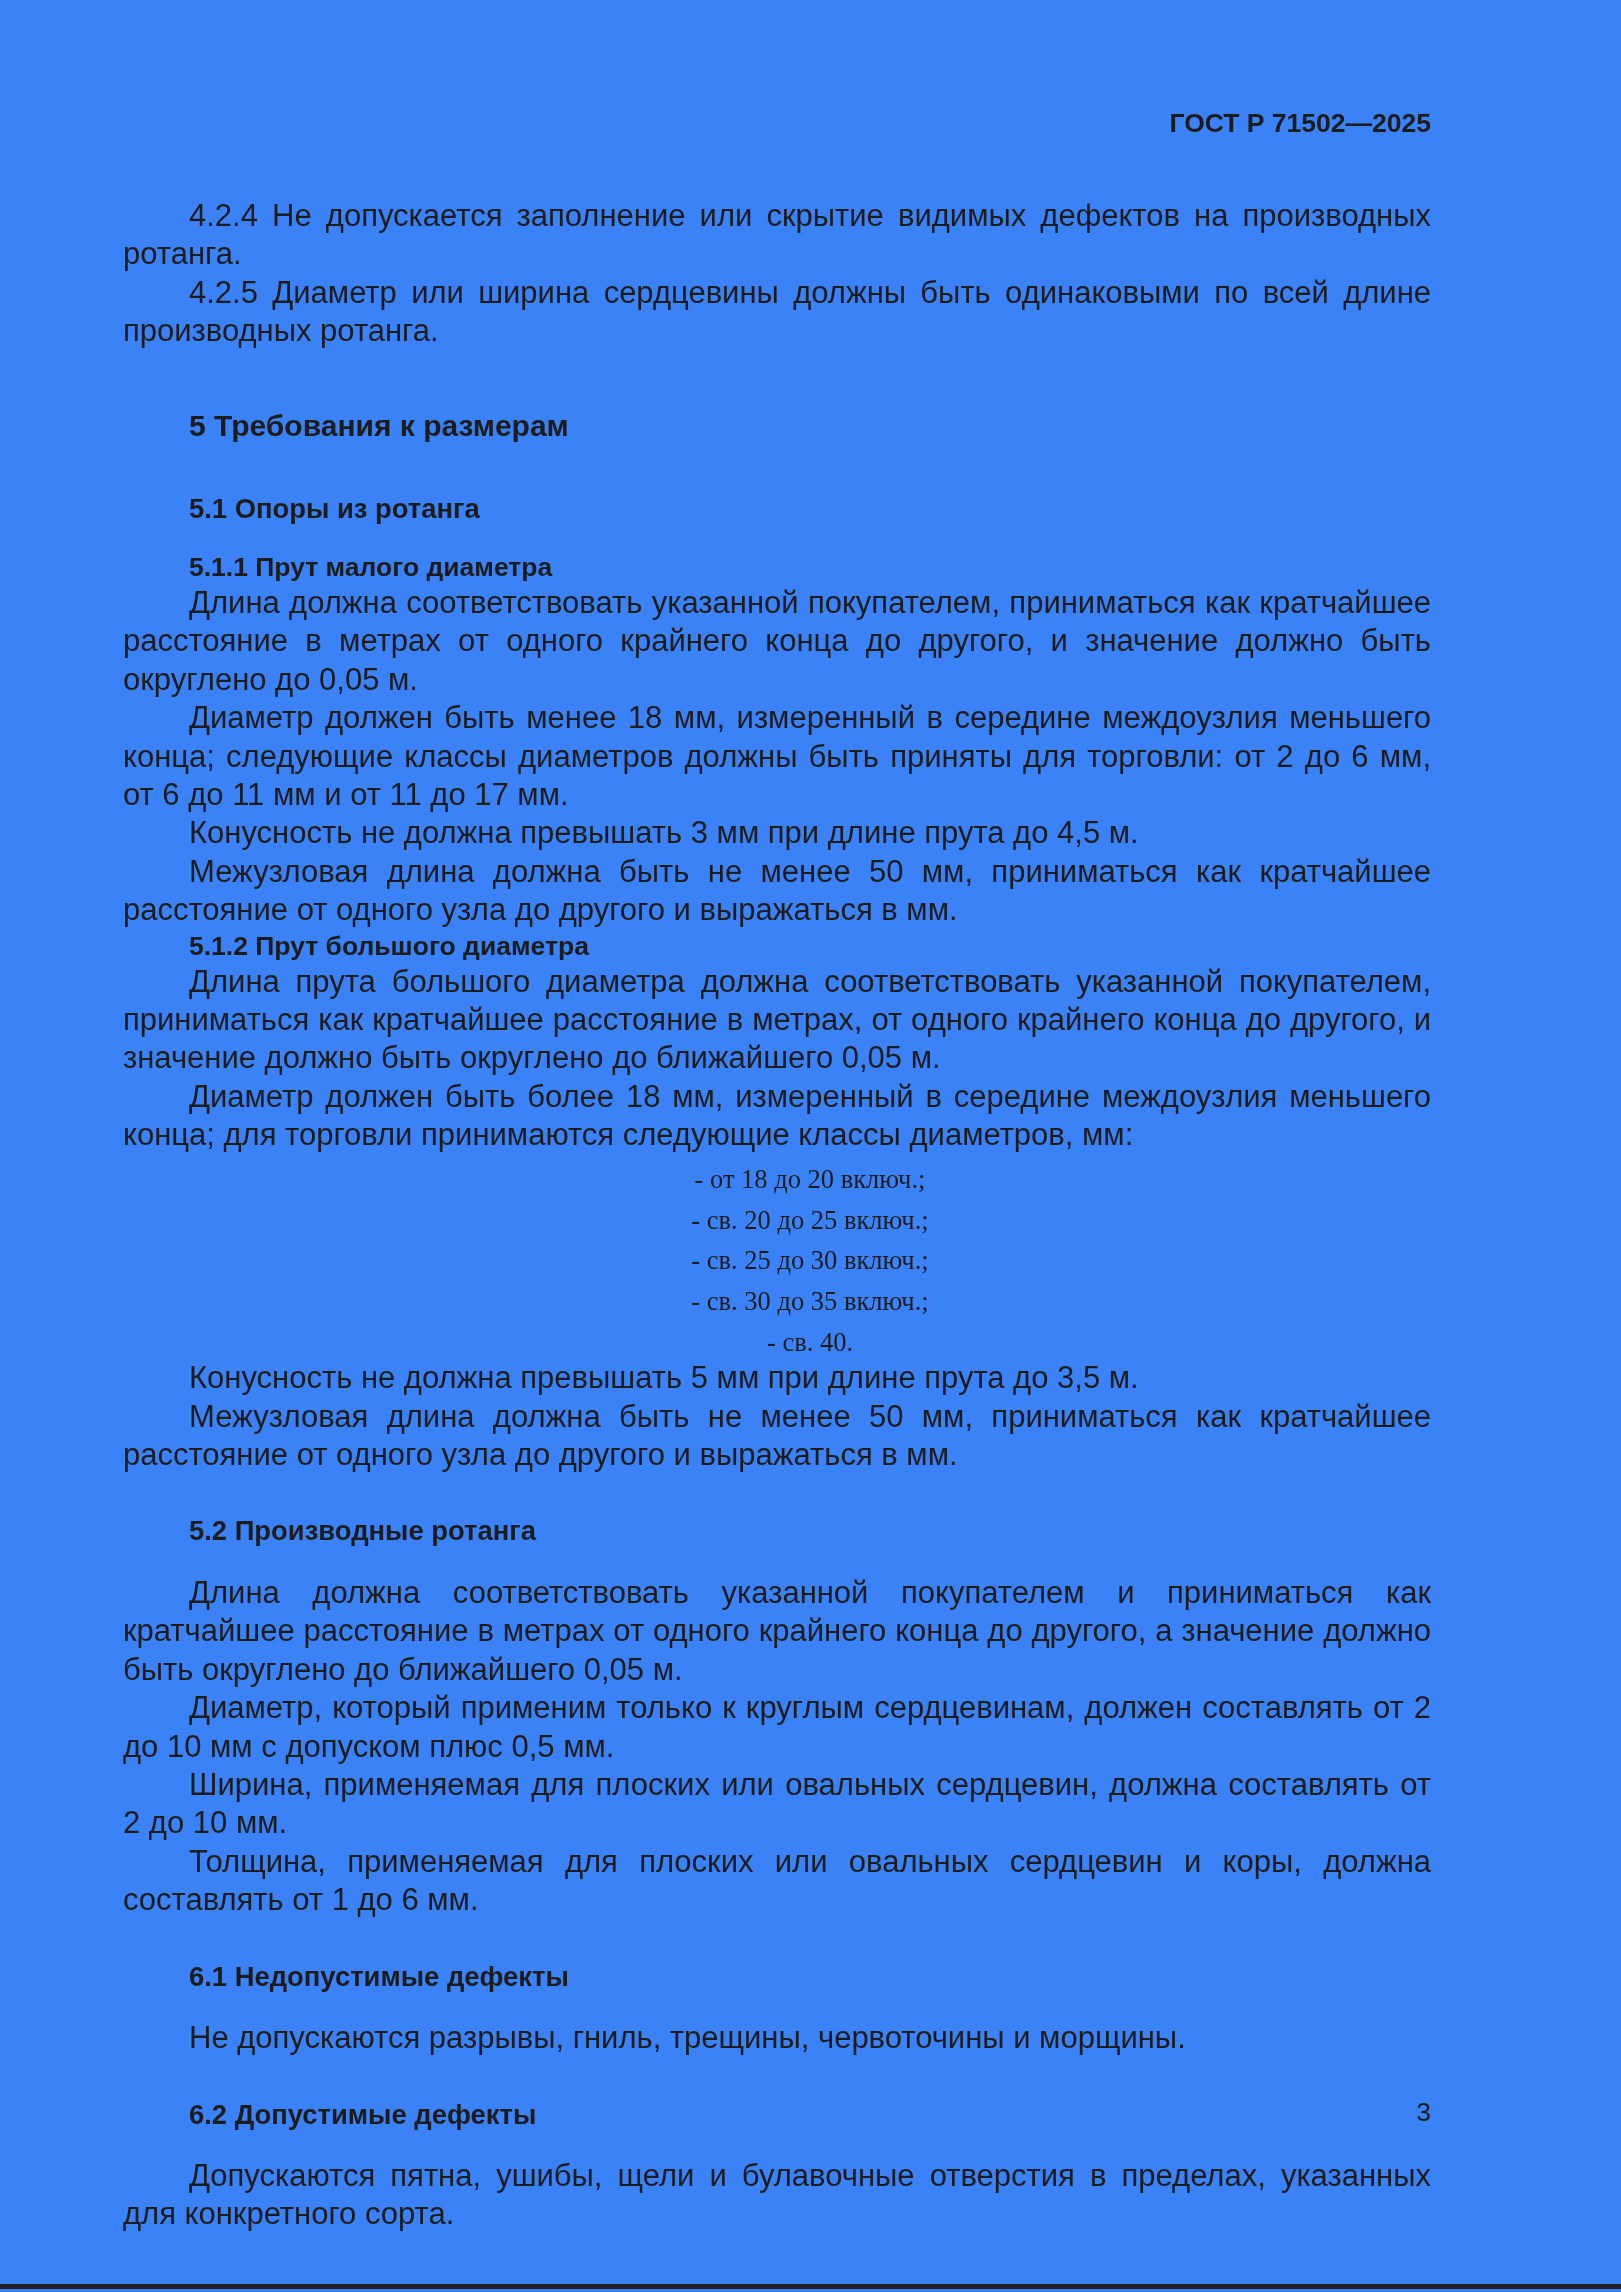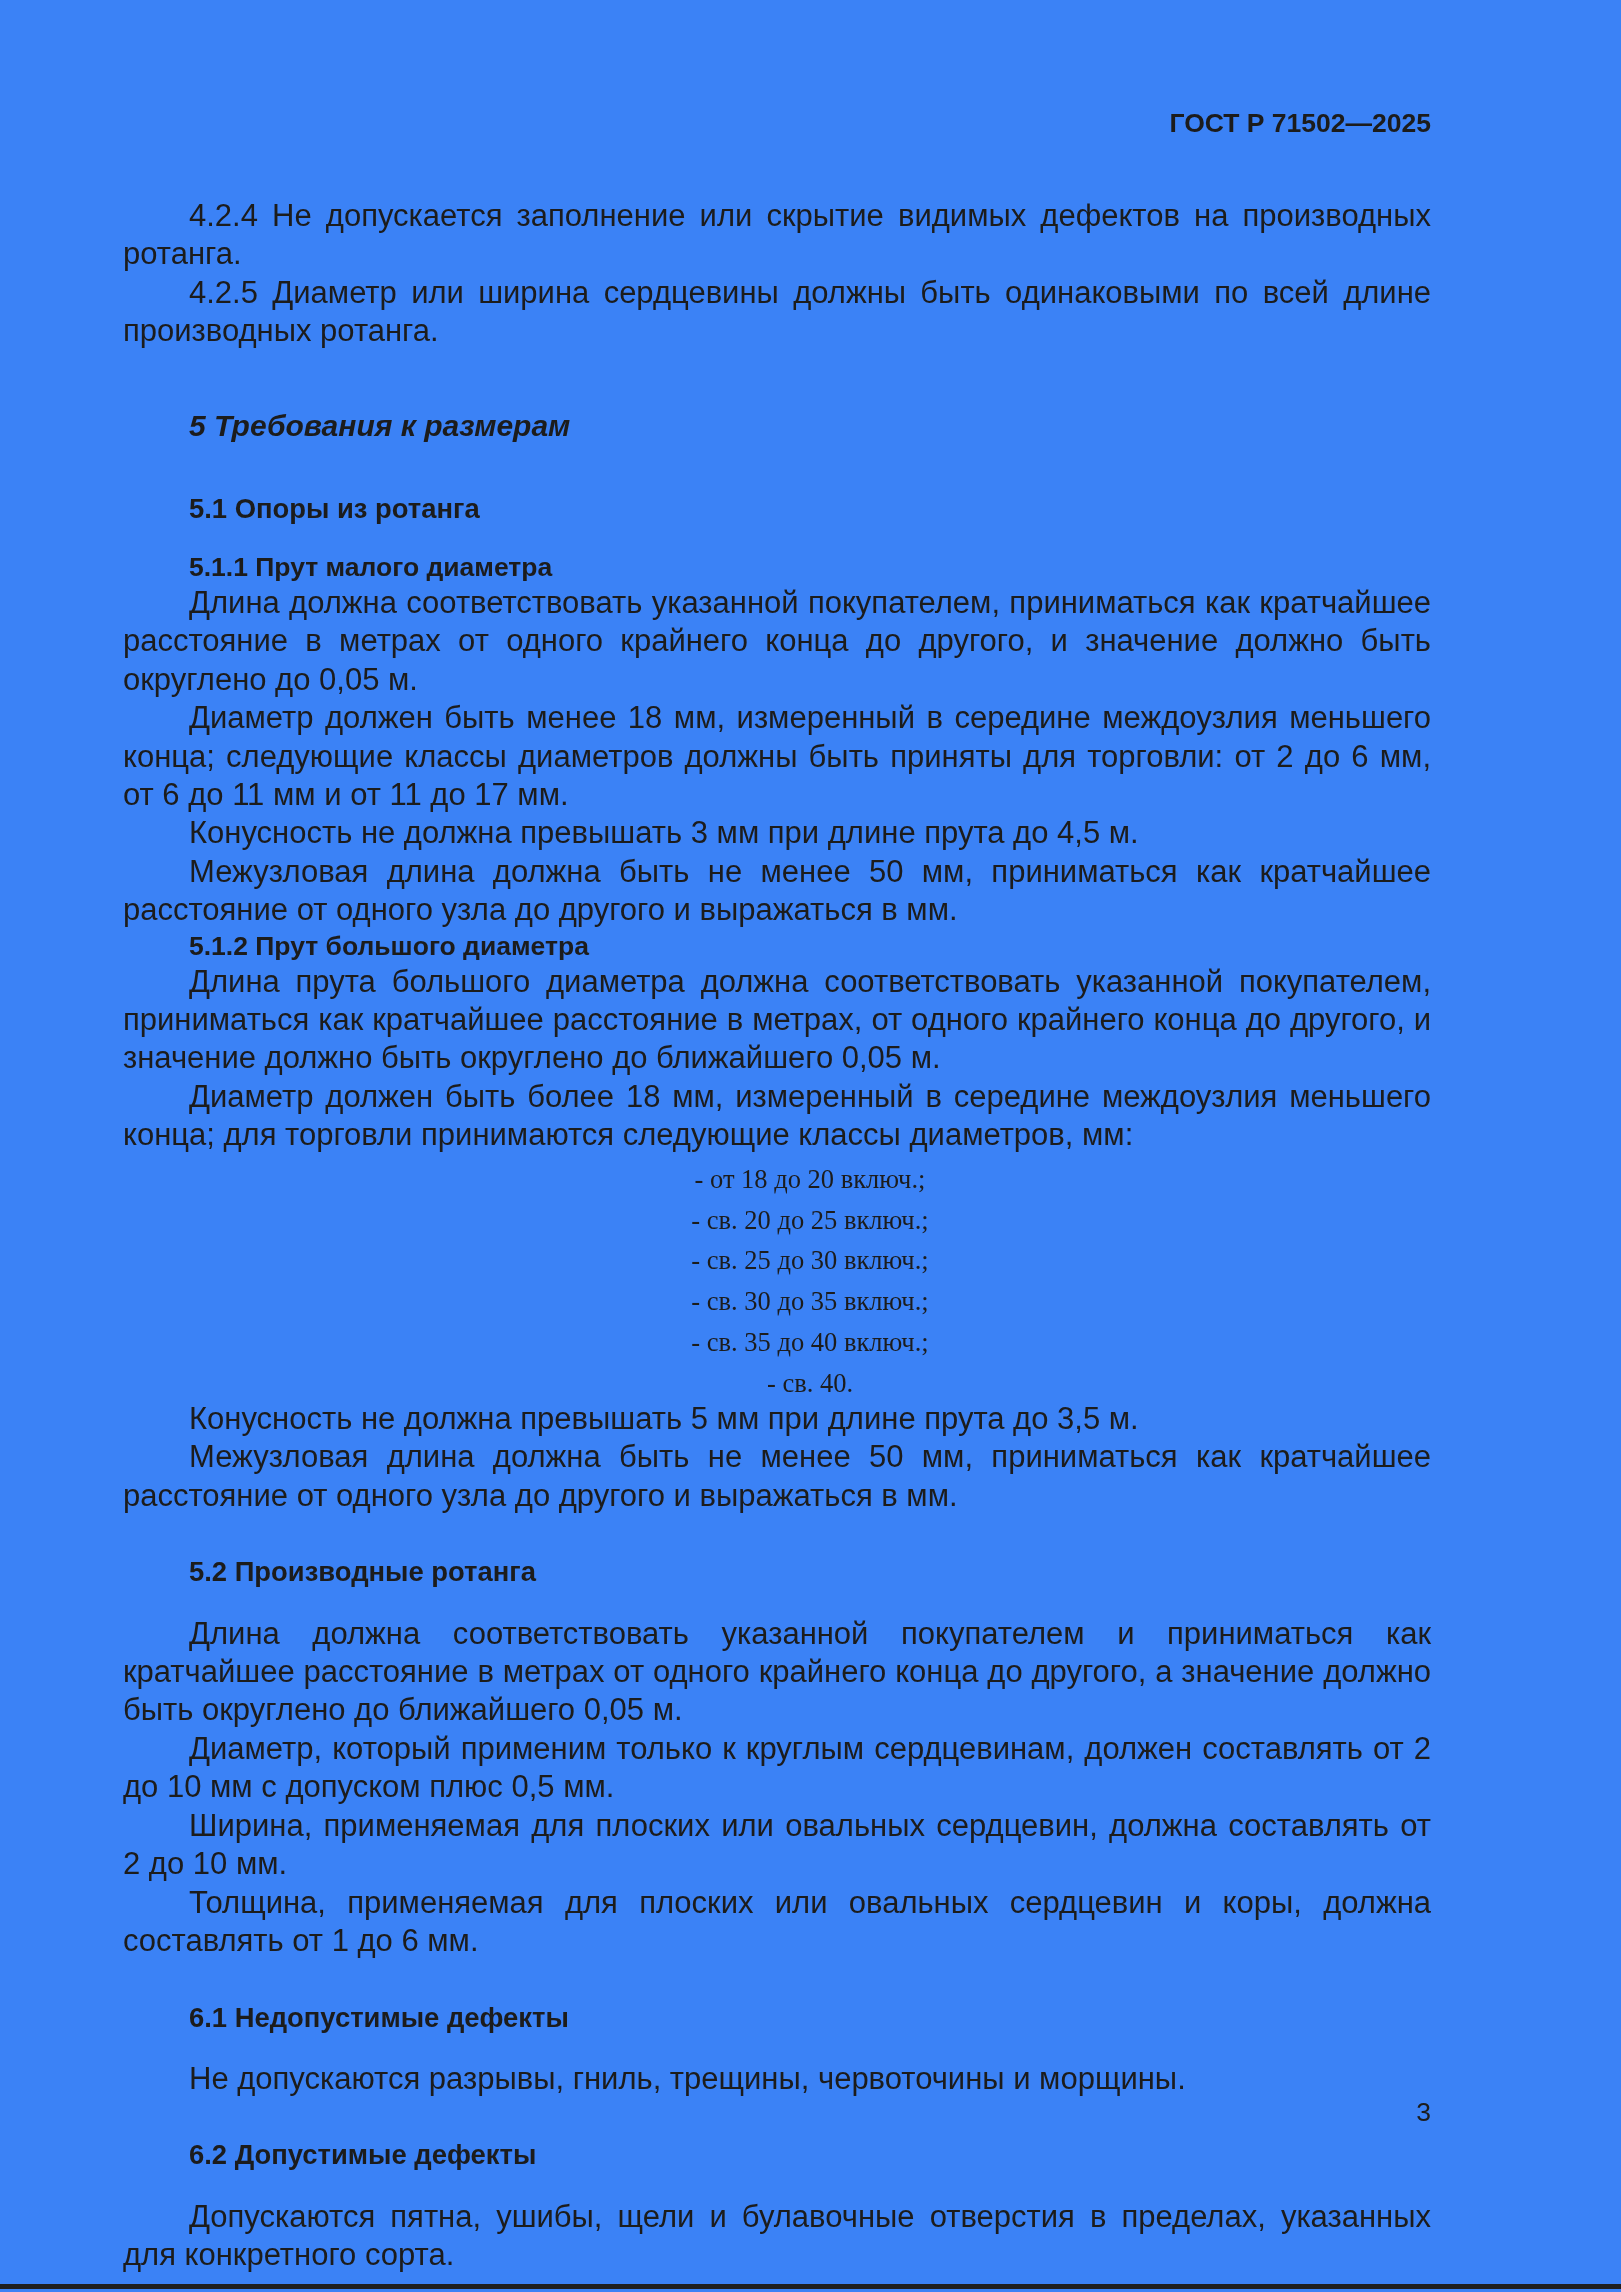--- a/index.html
+++ b/index.html
@@ -30,21 +30,20 @@
     line-height: 1.24;
     margin: 0;
     text-indent: 66px;
     text-align: justify;
   }
   .h1 {
     font-size: 30px;
     font-weight: bold;
     line-height: 1.2;
     margin: 57px 0 49px 66px;
-    font-style: italic;
   }
   .h2 {
     font-size: 27.4px;
     font-weight: bold;
     line-height: 1.2;
     margin: 41px 0 25.5px 66px;
   }
   .h3 {
     font-size: 26.5px;
     font-weight: bold;
@@ -94,21 +93,20 @@
   <p class="body">Межузловая длина должна быть не менее 50 мм, приниматься как кратчайшее расстояние от одного узла до другого и выражаться в мм.</p>
 
   <div class="h3">5.1.2 Прут большого диаметра</div>
   <p class="body">Длина прута большого диаметра должна соответствовать указанной покупателем, приниматься как кратчайшее расстояние в метрах, от одного крайнего конца до другого, и значение должно быть округлено до ближайшего 0,05 м.</p>
   <p class="body">Диаметр должен быть более 18 мм, измеренный в середине междоузлия меньшего конца; для торговли принимаются следующие классы диаметров, мм:</p>
 
   <div class="list-item">- от 18 до 20 включ.;</div>
   <div class="list-item">- св. 20 до 25 включ.;</div>
   <div class="list-item">- св. 25 до 30 включ.;</div>
   <div class="list-item">- св. 30 до 35 включ.;</div>
-  <div class="list-item">- св. 35 до 40 включ.;</div>
   <div class="list-item">- св. 40.</div>
 
   <p class="body">Конусность не должна превышать 5 мм при длине прута до 3,5 м.</p>
   <p class="body">Межузловая длина должна быть не менее 50 мм, приниматься как кратчайшее расстояние от одного узла до другого и выражаться в мм.</p>
 
   <div class="h2">5.2 Производные ротанга</div>
   <p class="body">Длина должна соответствовать указанной покупателем и приниматься как кратчайшее расстояние в метрах от одного крайнего конца до другого, а значение должно быть округлено до ближайшего 0,05 м.</p>
   <p class="body">Диаметр, который применим только к круглым сердцевинам, должен составлять от 2 до 10 мм с допуском плюс 0,5 мм.</p>
   <p class="body">Ширина, применяемая для плоских или овальных сердцевин, должна составлять от 2 до 10 мм.</p>
   <p class="body">Толщина, применяемая для плоских или овальных сердцевин и коры, должна составлять от 1 до 6 мм.</p>

